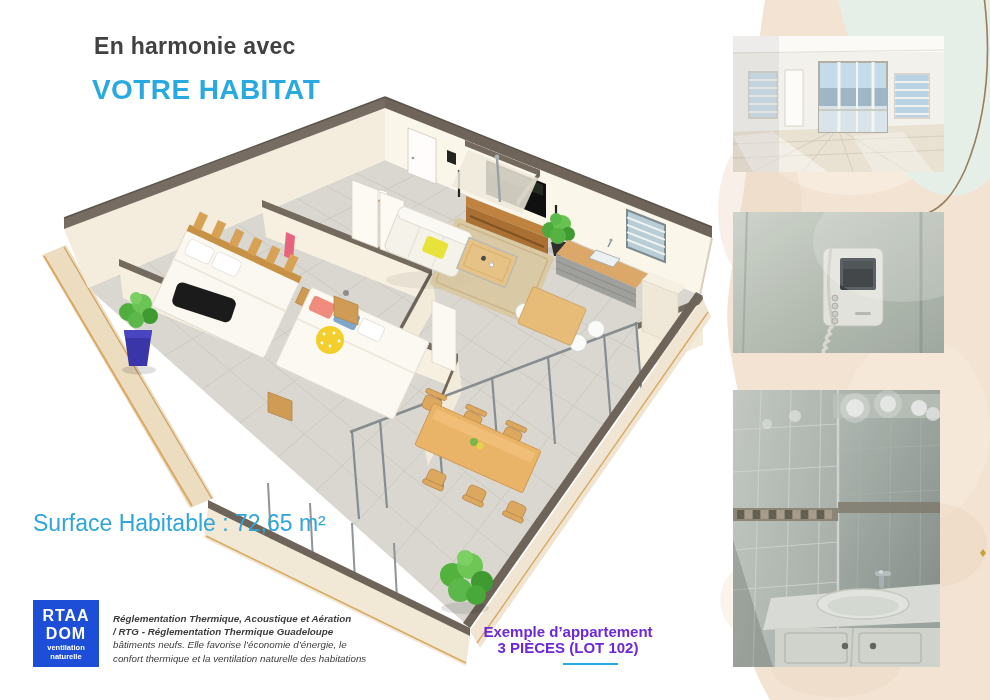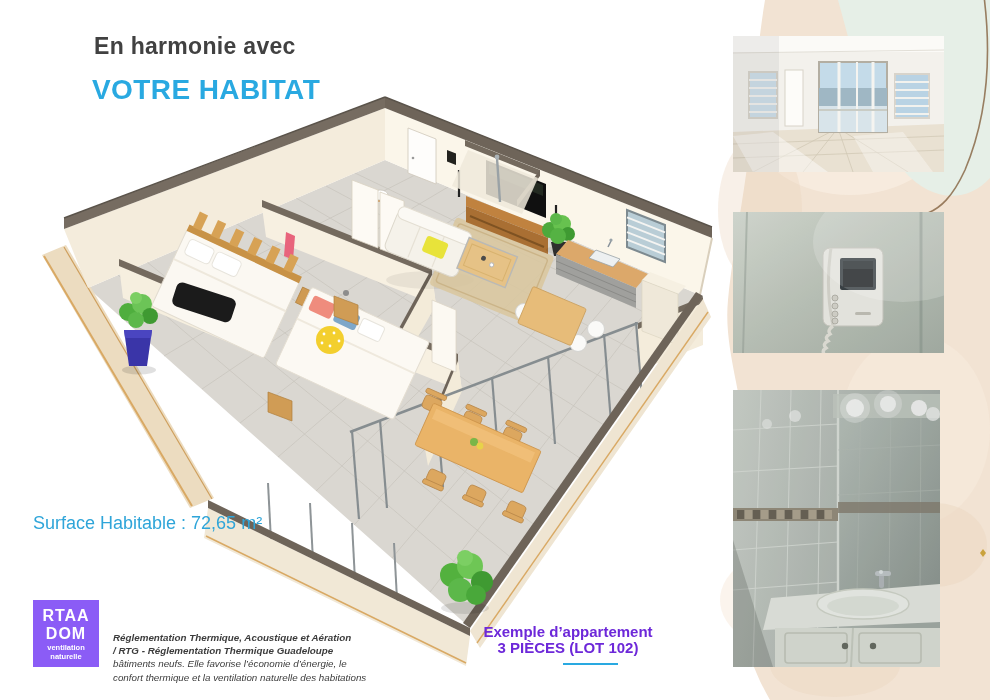--- a/index.html
+++ b/index.html
@@ -4,29 +4,29 @@
 <style>
   html,body{margin:0;padding:0;background:#888;}
   .page{position:relative;width:990px;height:700px;background:#ffffff;overflow:hidden;
         font-family:"Liberation Sans","DejaVu Sans",sans-serif;margin:0 auto;padding-left:20px;}
   .abs{position:absolute;}
   svg{display:block;}
   
   .title1{left:94px;top:33px;font-size:23px;font-weight:bold;color:#414141;letter-spacing:.3px;}
   .title2{left:92px;top:74px;font-size:28px;font-weight:bold;color:#29a9e1;letter-spacing:.4px;}
   
-  .surfaces{left:33px;top:510px;font-size:18px;color:#2fa5d9;line-height:27px;}
+  .surfaces{left:33px;top:510px;font-size:23px;color:#2fa5d9;line-height:27px;}
   
-  .logo{left:33px;top:600px;width:66px;height:67px;background:#8b5cf6;color:#fff;
+  .logo{left:33px;top:600px;width:66px;height:67px;background:#1d4ed8;color:#fff;
         display:flex;flex-direction:column;align-items:center;justify-content:center;text-align:center;}
   .logo .big{font-size:16px;font-weight:bold;letter-spacing:1px;line-height:18px;}
   .logo .small{font-size:7.5px;font-weight:bold;line-height:9px;}
   .logo .small:first-of-type{margin-top:3px;}
   
-  .legal{left:113px;top:631px;width:268px;font-size:9.8px;font-style:italic;color:#3c3c3c;line-height:13.2px;}
+  .legal{left:113px;top:612px;width:268px;font-size:9.8px;font-style:italic;color:#3c3c3c;line-height:13.2px;}
   .legal .b{font-weight:bold;display:block;}
   .legal span{display:block;}
   
   .example{left:450px;top:624px;width:236px;text-align:center;font-size:15px;font-weight:bold;
            color:#6d28d9;line-height:16px;}
   .example-rule{left:563px;top:663px;width:55px;height:2px;background:#29a9e1;}
   
   .photo{overflow:hidden;background:#ddd;}
 </style>
 </head>

